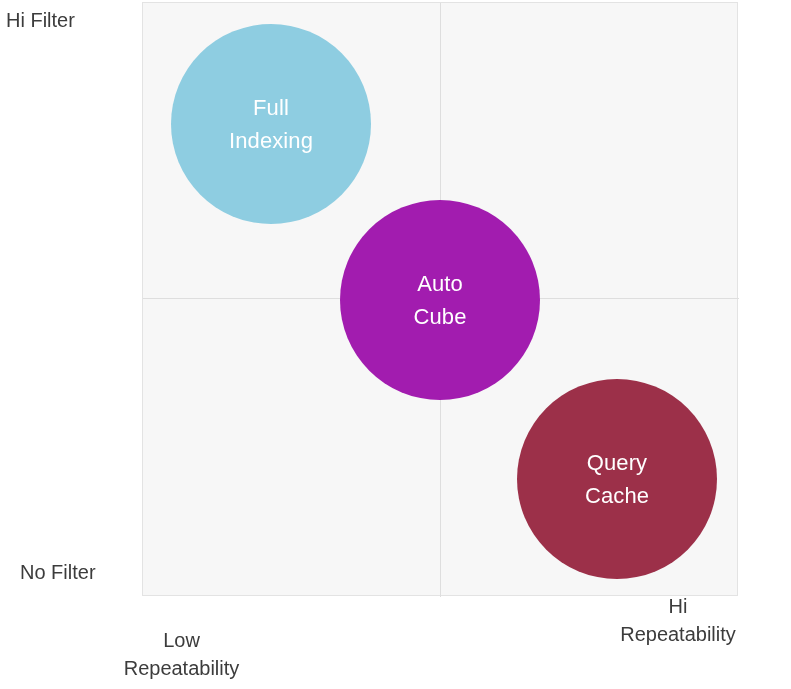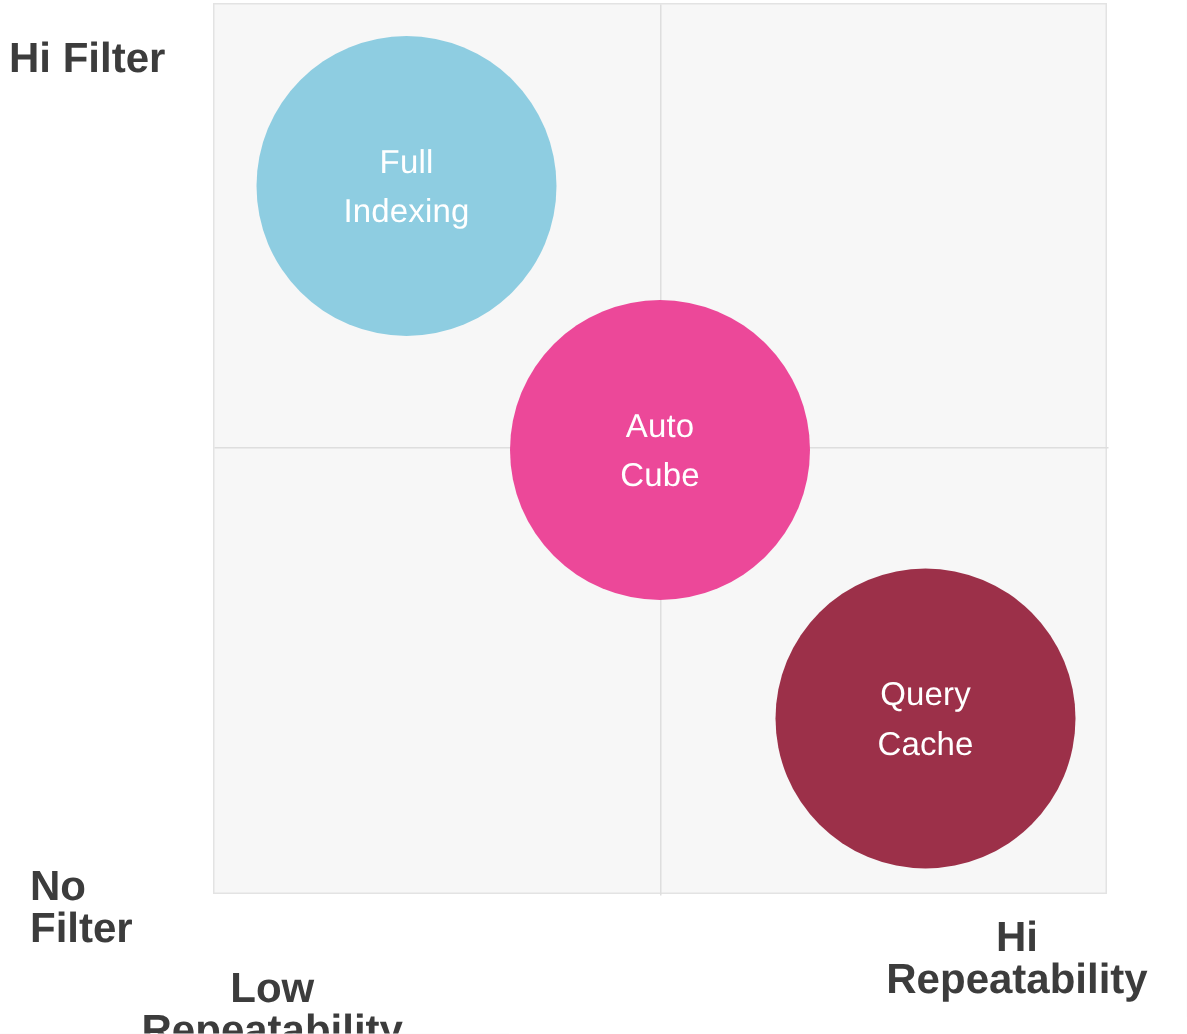--- a/index.html
+++ b/index.html
@@ -64,26 +64,25 @@
     font-weight: 400;
     letter-spacing: 0.1px;
     white-space: pre-line;
     user-select: none;
   }
 
   
   .axis-label {
     position: absolute;
     color: #3c3c3c;
-    font-weight: bold;
-    font-size: 28px;
+    font-weight: normal;
+    font-size: 20px;
     line-height: 28px;
     text-align: center;
     white-space: pre-line;
-    margin-top: 19px;
   }
 
   .label-hi-filter {
     left: 0px;
     top: 6px;
     width: 130px;
     text-align: left;
     padding-left: 6px;
     box-sizing: border-box;
   }
@@ -112,21 +111,21 @@
 <div id="stage">
 
   <div class="plot-area">
     <div class="gridline-h"></div>
     <div class="gridline-v"></div>
   </div>
 
   <div id="bubble-layer">
       <div class="bubble" style="left: 171px; top: 24px; width: 200px; height: 200px; background: rgb(142, 205, 225);"><span>Full
 Indexing</span></div>
-      <div class="bubble" style="left: 340px; top: 200px; width: 200px; height: 200px; background: #ec4899;"><span>Auto
+      <div class="bubble" style="left: 340px; top: 200px; width: 200px; height: 200px; background: #a21caf;"><span>Auto
 Cube</span></div>
       <div class="bubble" style="left: 517px; top: 379px; width: 200px; height: 200px; background: rgb(156, 48, 73);"><span>Query
 Cache</span></div>
     </div>
 
   <div class="axis-label label-hi-filter">Hi Filter</div>
 
   <div class="axis-label label-no-filter">No Filter</div>
 
   <div class="axis-label label-low-rep">Low

